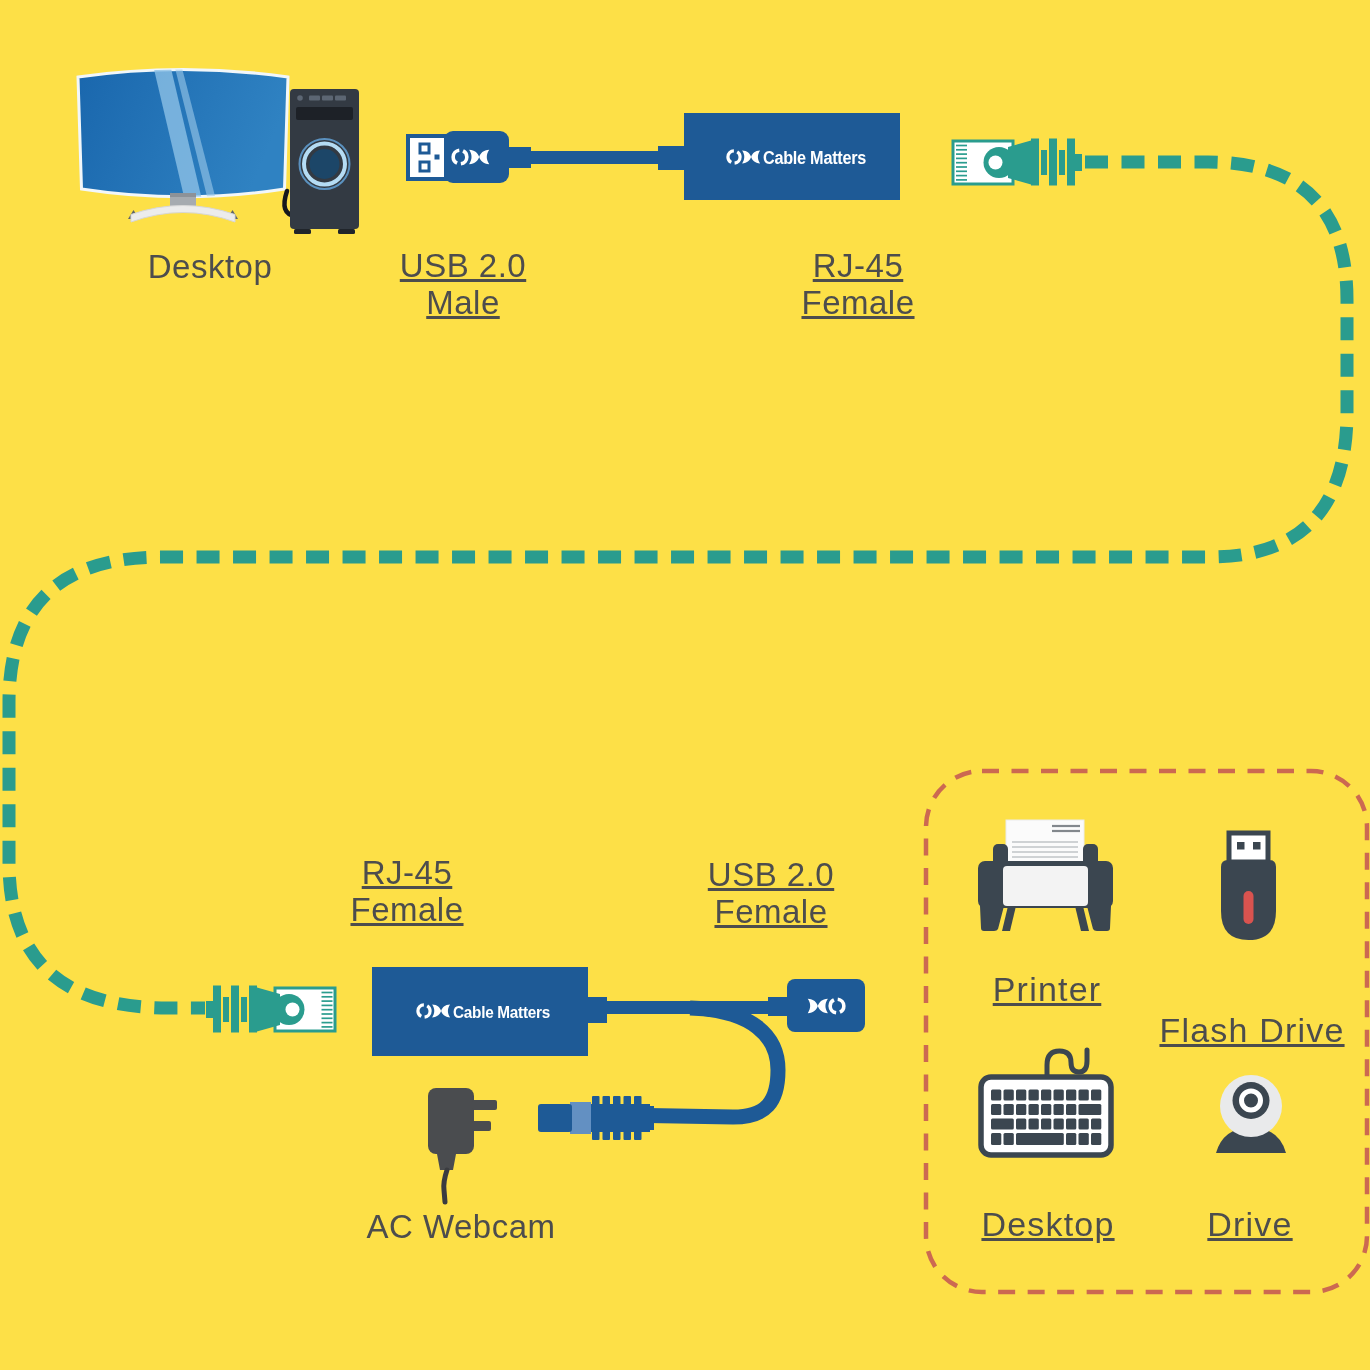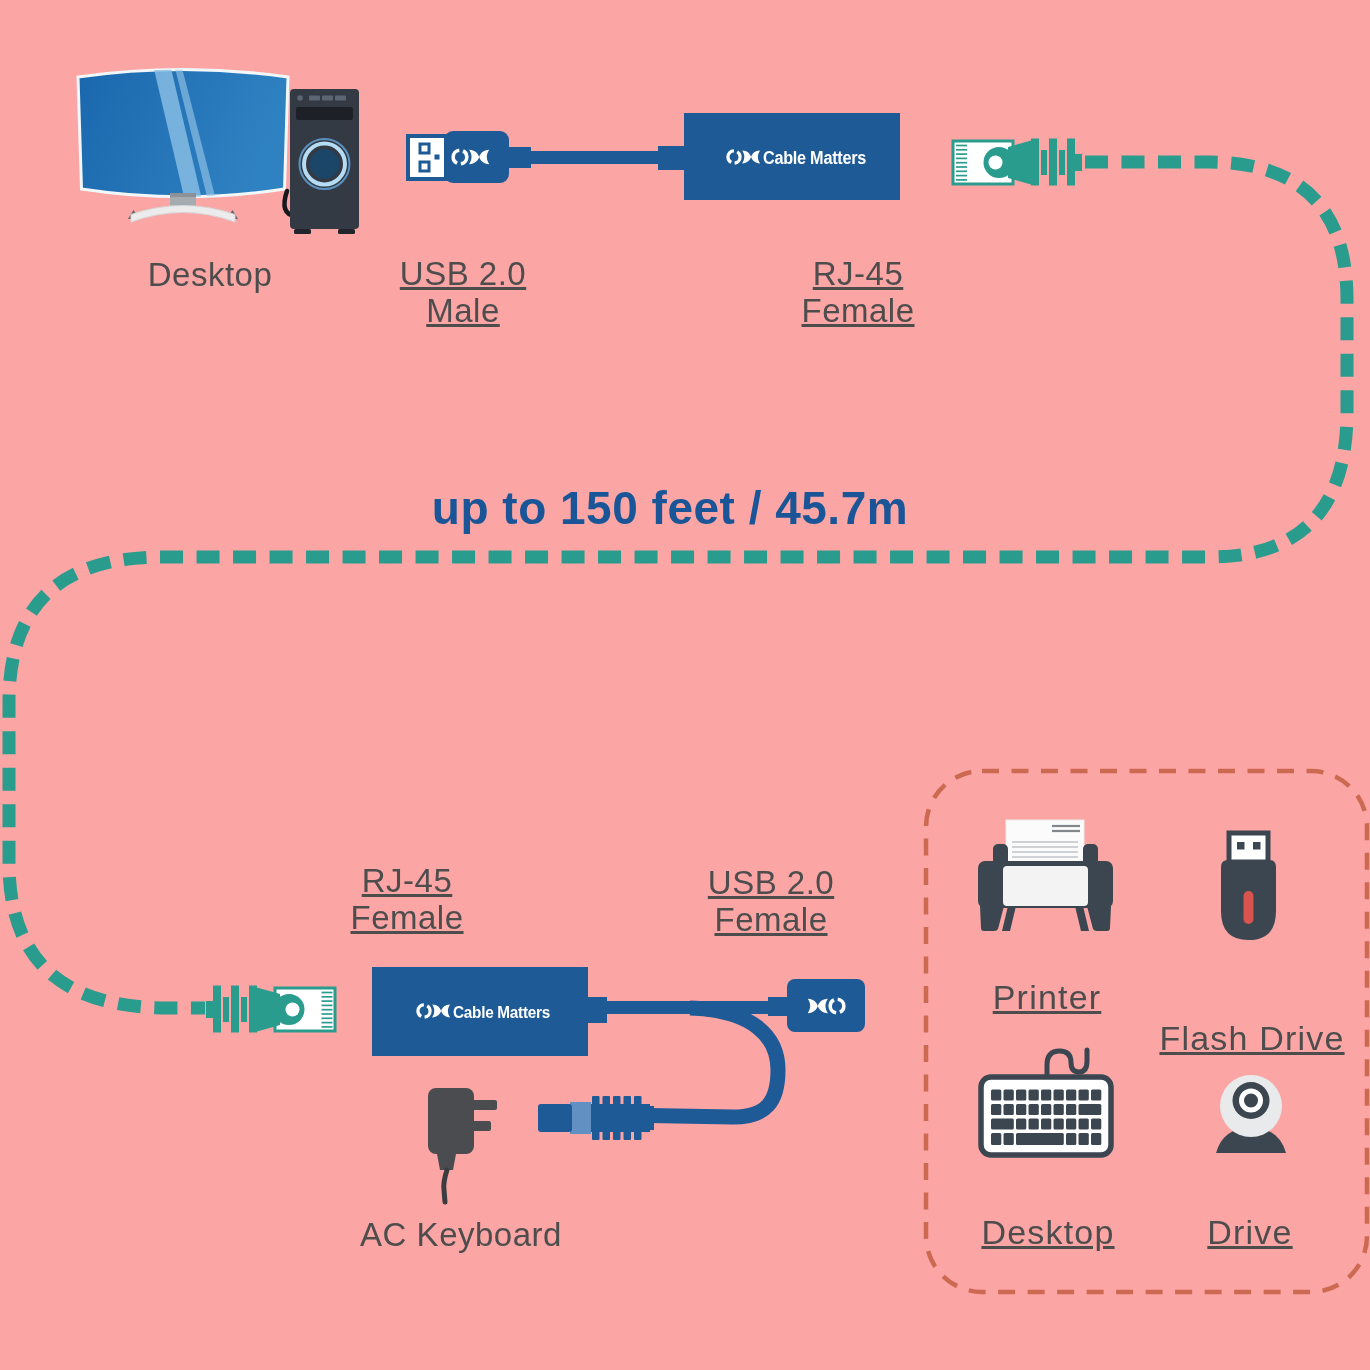--- a/index.html
+++ b/index.html
@@ -1,26 +1,25 @@
 <!DOCTYPE html>
 <html style="--blue: #1e5a96; --blue_light: #6390c2; --teal: #2a9c8e; --orange: #cc6951; --slate: #3b4650; --gray_adapter: #4a4c4f; --label: #4d4d4d; --title_blue: #1a5697; --red: #d9534f; --screen_a: #1a67ad; --screen_b: #2f82c2; --tower: #333a43; --ring: #b5dcf4;"><head>
 <meta charset="utf-8">
 <style>
   html,body{margin:0;padding:0;background:#ffffff;}
   .stage{
-    position:relative;width:1370px;height:1370px;background:#fca5a5;overflow:hidden;
+    position:relative;width:1370px;height:1370px;background:#fde047;overflow:hidden;
     font-family:"Liberation Sans",sans-serif;
   }
   .art{position:absolute;left:0;top:0;width:1370px;height:1370px;}
   svg text{font-family:"Liberation Sans",sans-serif;}
   .lbl{
     position:absolute;transform:translateX(-50%);text-align:center;
     font-size:33px;line-height:37px;color:var(--label);letter-spacing:0.5px;
     white-space:nowrap;
-    margin-top:8px;
   }
   .lbl.two span{display:block;text-decoration:underline;}
   .plbl{font-size:34px;letter-spacing:1.2px;text-decoration:underline;}
   .title{
     position:absolute;transform:translateX(-50%);white-space:nowrap;
     font-size:46px;font-weight:bold;color:var(--title_blue);letter-spacing:0.5px;
   }
 </style>
 </head>
 <body>
@@ -259,32 +258,31 @@
 <div class="lbl two" style="left:463px;top:247px">
   <span>USB 2.0</span>
   <span>Male</span>
 </div>
 
 <div class="lbl two" style="left:858px;top:247px">
   <span>RJ-45</span>
   <span>Female</span>
 </div>
 
-<div class="title" style="left:670px;top:481px">up to 150 feet / 45.7m</div>
 
 <div class="lbl two" style="left:407px;top:854px">
   <span>RJ-45</span>
   <span>Female</span>
 </div>
 
 <div class="lbl two" style="left:771px;top:856px">
   <span>USB 2.0</span>
   <span>Female</span>
 </div>
 
-<div class="lbl" style="left:461px;top:1208px">AC Keyboard</div>
+<div class="lbl" style="left:461px;top:1208px">AC Webcam</div>
 
 <div class="lbl plbl" style="left:1047px;top:971px">Printer</div>
 <div class="lbl plbl" style="left:1252px;top:1012px">Flash Drive</div>
 <div class="lbl plbl" style="left:1048px;top:1206px">Desktop</div>
 <div class="lbl plbl" style="left:1250px;top:1206px">Drive</div>
 
 </div>
 
 </body></html>

